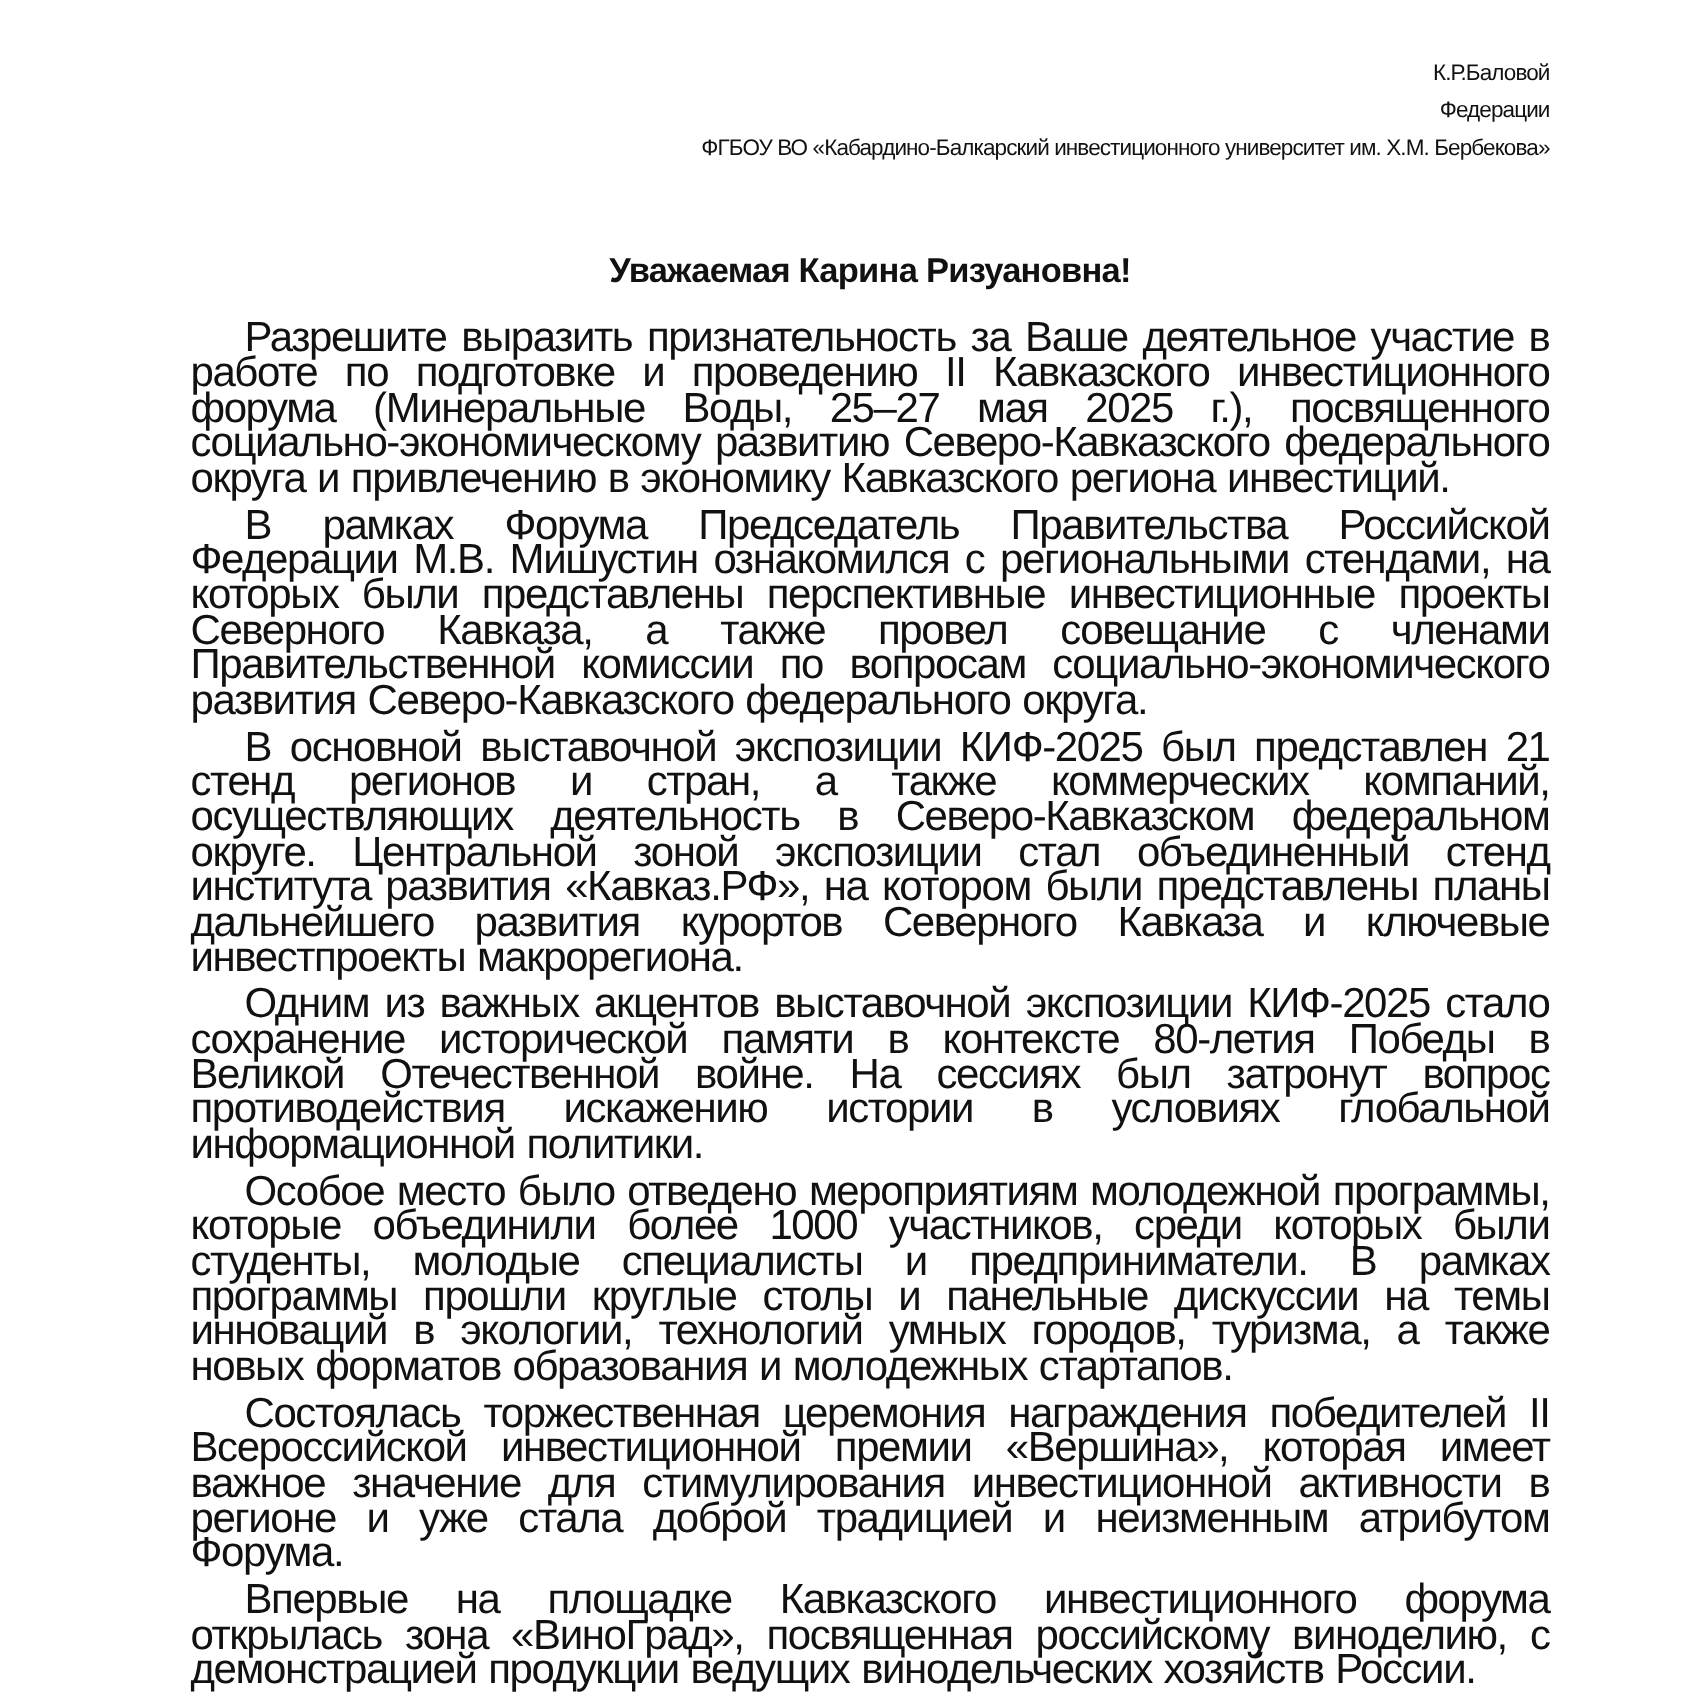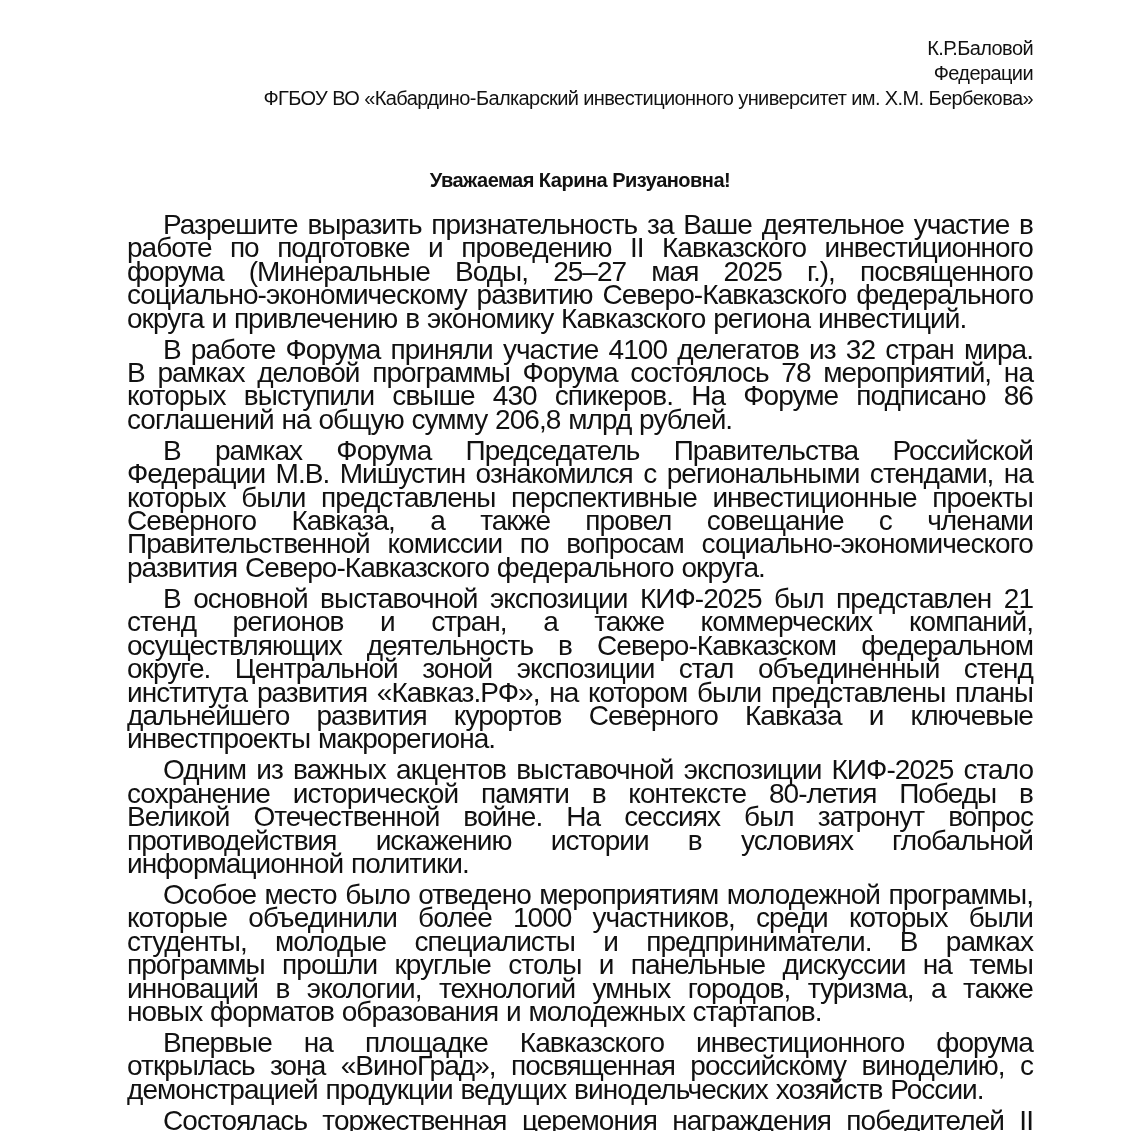--- a/index.html
+++ b/index.html
@@ -5,26 +5,26 @@
   html, body { margin: 0; padding: 0; background: #ffffff; }
   body { width: 1131px; height: 1131px; overflow: hidden; position: relative; }
   .page {
     position: absolute; left: 127px; top: 0; width: 906px;
     font-family: "Liberation Sans", sans-serif;
     color: #111111;
   }
   .top-fragment { position: absolute; left: 190px; top: -6px; height: 8px; width: 200px; }
   .addressee {
     position: absolute; right: 0; top: 36px; text-align: right;
-    font-size: 20px; line-height: 25px; letter-spacing: -0.6px;
+    font-size: 15px; line-height: 25px; letter-spacing: -0.6px;
   }
   .addressee div { white-space: nowrap; }
   .salutation {
     position: absolute; left: 0; width: 906px; top: 168px; text-align: center;
-    font-size: 20px; font-weight: bold; letter-spacing: -0.5px; line-height: 24px;
+    font-size: 23px; font-weight: bold; letter-spacing: -0.5px; line-height: 24px;
   }
   .body-text {
     position: absolute; left: 0; top: 213px; width: 906px;
     font-size: 28px; line-height: 23.4px; letter-spacing: -0.95px; word-spacing: 1px;
   }
   .body-text p {
     margin: 0 0 7.6px 0; text-indent: 36px; text-align: justify;
   }
 </style>
 </head>
@@ -38,21 +38,20 @@
   <div class="addressee">
     <div>К.Р.Баловой</div>
     <div>Федерации</div>
     <div>ФГБОУ ВО «Кабардино-Балкарский инвестиционного университет им. Х.М. Бербекова»</div>
   </div>
 
   <div class="salutation">Уважаемая Карина Ризуановна!</div>
 
   <div class="body-text">
     <p>Разрешите выразить признательность за Ваше деятельное участие в работе по подготовке и проведению II Кавказского инвестиционного форума (Минеральные Воды, 25–27 мая 2025 г.), посвященного социально-экономическому развитию Северо-Кавказского федерального округа и привлечению в экономику Кавказского региона инвестиций.</p>
-    <p>В работе Форума приняли участие 4100 делегатов из 32 стран мира. В рамках деловой программы Форума состоялось 78 мероприятий, на которых выступили свыше 430 спикеров. На Форуме подписано 86 соглашений на общую сумму 206,8 млрд рублей.</p>
     <p>В рамках Форума Председатель Правительства Российской Федерации М.В. Мишустин ознакомился с региональными стендами, на которых были представлены перспективные инвестиционные проекты Северного Кавказа, а также провел совещание с членами Правительственной комиссии по вопросам социально-экономического развития Северо-Кавказского федерального округа.</p>
     <p>В основной выставочной экспозиции КИФ-2025 был представлен 21 стенд регионов и стран, а также коммерческих компаний, осуществляющих деятельность в Северо-Кавказском федеральном округе. Центральной зоной экспозиции стал объединенный стенд института развития «Кавказ.РФ», на котором были представлены планы дальнейшего развития курортов Северного Кавказа и ключевые инвестпроекты макрорегиона.</p>
     <p>Одним из важных акцентов выставочной экспозиции КИФ-2025 стало сохранение исторической памяти в контексте 80-летия Победы в Великой Отечественной войне. На сессиях был затронут вопрос противодействия искажению истории в условиях глобальной информационной политики.</p>
     <p>Особое место было отведено мероприятиям молодежной программы, которые объединили более 1000 участников, среди которых были студенты, молодые специалисты и предприниматели. В рамках программы прошли круглые столы и панельные дискуссии на темы инноваций в экологии, технологий умных городов, туризма, а также новых форматов образования и молодежных стартапов.</p>
+    <p>Состоялась торжественная церемония награждения победителей II Всероссийской инвестиционной премии «Вершина», которая имеет важное значение для стимулирования инвестиционной активности в регионе и уже стала доброй традицией и неизменным атрибутом Форума.</p>
     <p>Впервые на площадке Кавказского инвестиционного форума открылась зона «ВиноГрад», посвященная российскому виноделию, с демонстрацией продукции ведущих винодельческих хозяйств России.</p>
-    <p>Состоялась торжественная церемония награждения победителей II Всероссийской инвестиционной премии «Вершина», которая имеет важное значение для стимулирования инвестиционной активности в регионе и уже стала доброй традицией и неизменным атрибутом Форума.</p>
   </div>
 </div>
 
 </body></html>

